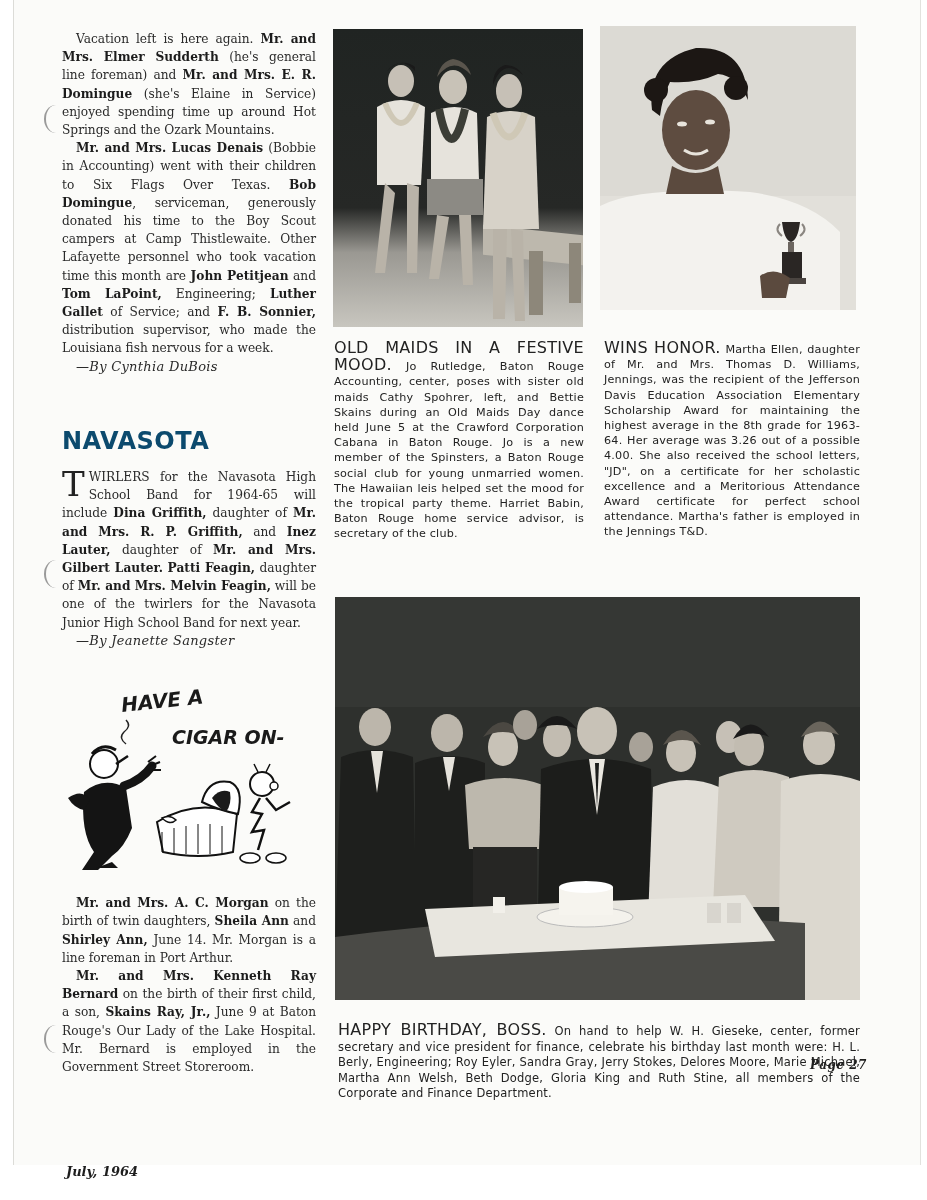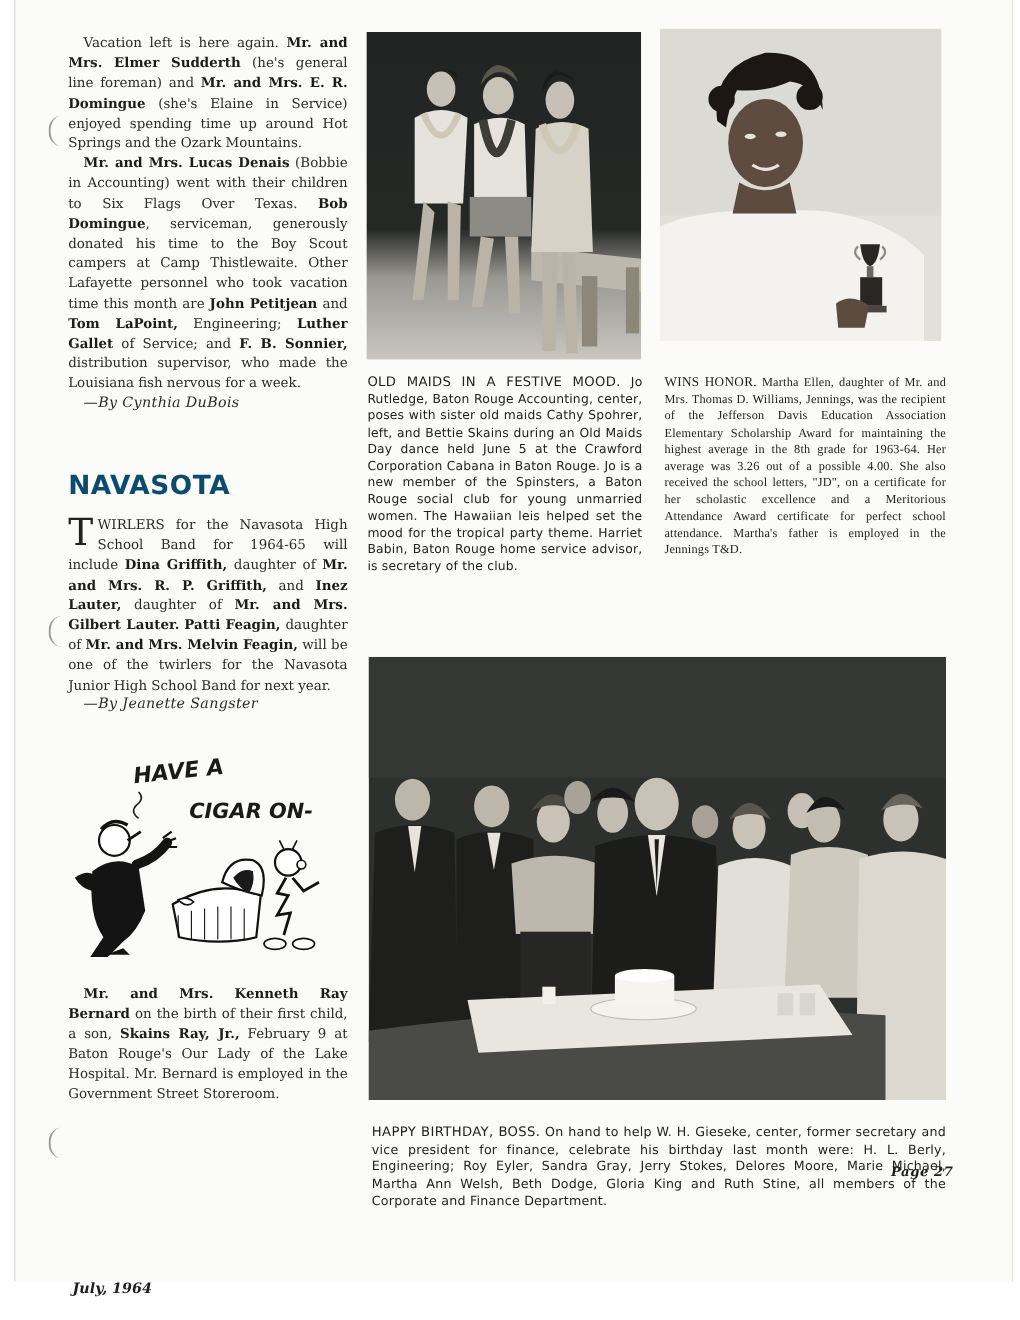--- a/index.html
+++ b/index.html
@@ -51,23 +51,23 @@
   .p1 { left: 333px; top: 29px; width: 250px; height: 298px; }
   .p2 { left: 600px; top: 26px; width: 256px; height: 284px; }
   .p3 { left: 335px; top: 597px; width: 525px; height: 403px; }
 
   .caption {
     position: absolute;
     font-family: "DejaVu Sans", sans-serif;
     font-size: 11.2px; line-height: 15.2px; color: #222;
     text-align: justify; letter-spacing: 0.2px;
   }
-  .caption .lead { font-size: 12px; letter-spacing: 0.3px; }
+  .caption .lead { font-size: 16px; letter-spacing: 0.3px; }
   .c1 { left: 334px; top: 340px; width: 250px; }
-  .c2 { left: 604px; top: 340px; width: 256px; font-family: Liberation Serif, serif; }
+  .c2 { left: 604px; top: 340px; width: 256px; }
   .c3 { left: 338px; top: 1004px; width: 522px; font-size: 11.5px; line-height: 15.5px; margin-top: 18px; }
 
   .footer-left {
     position: absolute; left: 66px; top: 1164px;
     font-family: "DejaVu Serif", serif; font-style: italic; font-weight: bold;
     font-size: 13px; color: #1e1e1e;
   }
   .footer-right {
     position: absolute; left: 810px; top: 1058px;
     font-family: "DejaVu Serif", serif; font-style: italic; font-weight: bold;
@@ -129,21 +129,22 @@
         <circle cx="212" cy="104" r="4" fill="#fff" stroke="#111" stroke-width="1.5"></circle>
         <path d="M196 90 l-4 -8 M204 90 l4 -8" stroke="#111" stroke-width="1.5"></path>
         <path d="M198 116 l-8 14 l10 2 l-10 18 l12 -2 l-6 20 M204 116 l10 12 l14 -8" fill="none" stroke="#111" stroke-width="2.5"></path>
         <ellipse cx="188" cy="176" rx="10" ry="5" fill="#fff" stroke="#111" stroke-width="1.5"></ellipse>
         <ellipse cx="214" cy="176" rx="10" ry="5" fill="#fff" stroke="#111" stroke-width="1.5"></ellipse>
       </g>
     </svg>
   </div>
 
   <div>
-    <p class="rich"><b>Mr. and Mrs. Kenneth Ray Bernard</b><span> on the birth of their first child, a son, </span><b>Skains Ray, Jr.,</b><span> February 9 at Baton Rouge's Our Lady of the Lake Hospital. Mr. Bernard is employed in the Government Street Storeroom.</span></p>
+    <p class="rich"><b>Mr. and Mrs. A. C. Morgan</b><span> on the birth of twin daughters, </span><b>Sheila Ann</b><span> and </span><b>Shirley Ann,</b><span> June 14. Mr. Morgan is a line foreman in Port Arthur.</span></p>
+    <p class="rich"><b>Mr. and Mrs. Kenneth Ray Bernard</b><span> on the birth of their first child, a son, </span><b>Skains Ray, Jr.,</b><span> June 9 at Baton Rouge's Our Lady of the Lake Hospital. Mr. Bernard is employed in the Government Street Storeroom.</span></p>
   </div>
 </div>
 
 <div class="photo p1">
   <svg viewBox="0 0 250 298" preserveAspectRatio="none">
     <defs>
       <linearGradient id="g1bg" x1="0" y1="0" x2="0" y2="1">
         <stop offset="0" stop-color="#202422"></stop>
         <stop offset="0.6" stop-color="#262826"></stop>
         <stop offset="0.75" stop-color="#9a9892"></stop>

